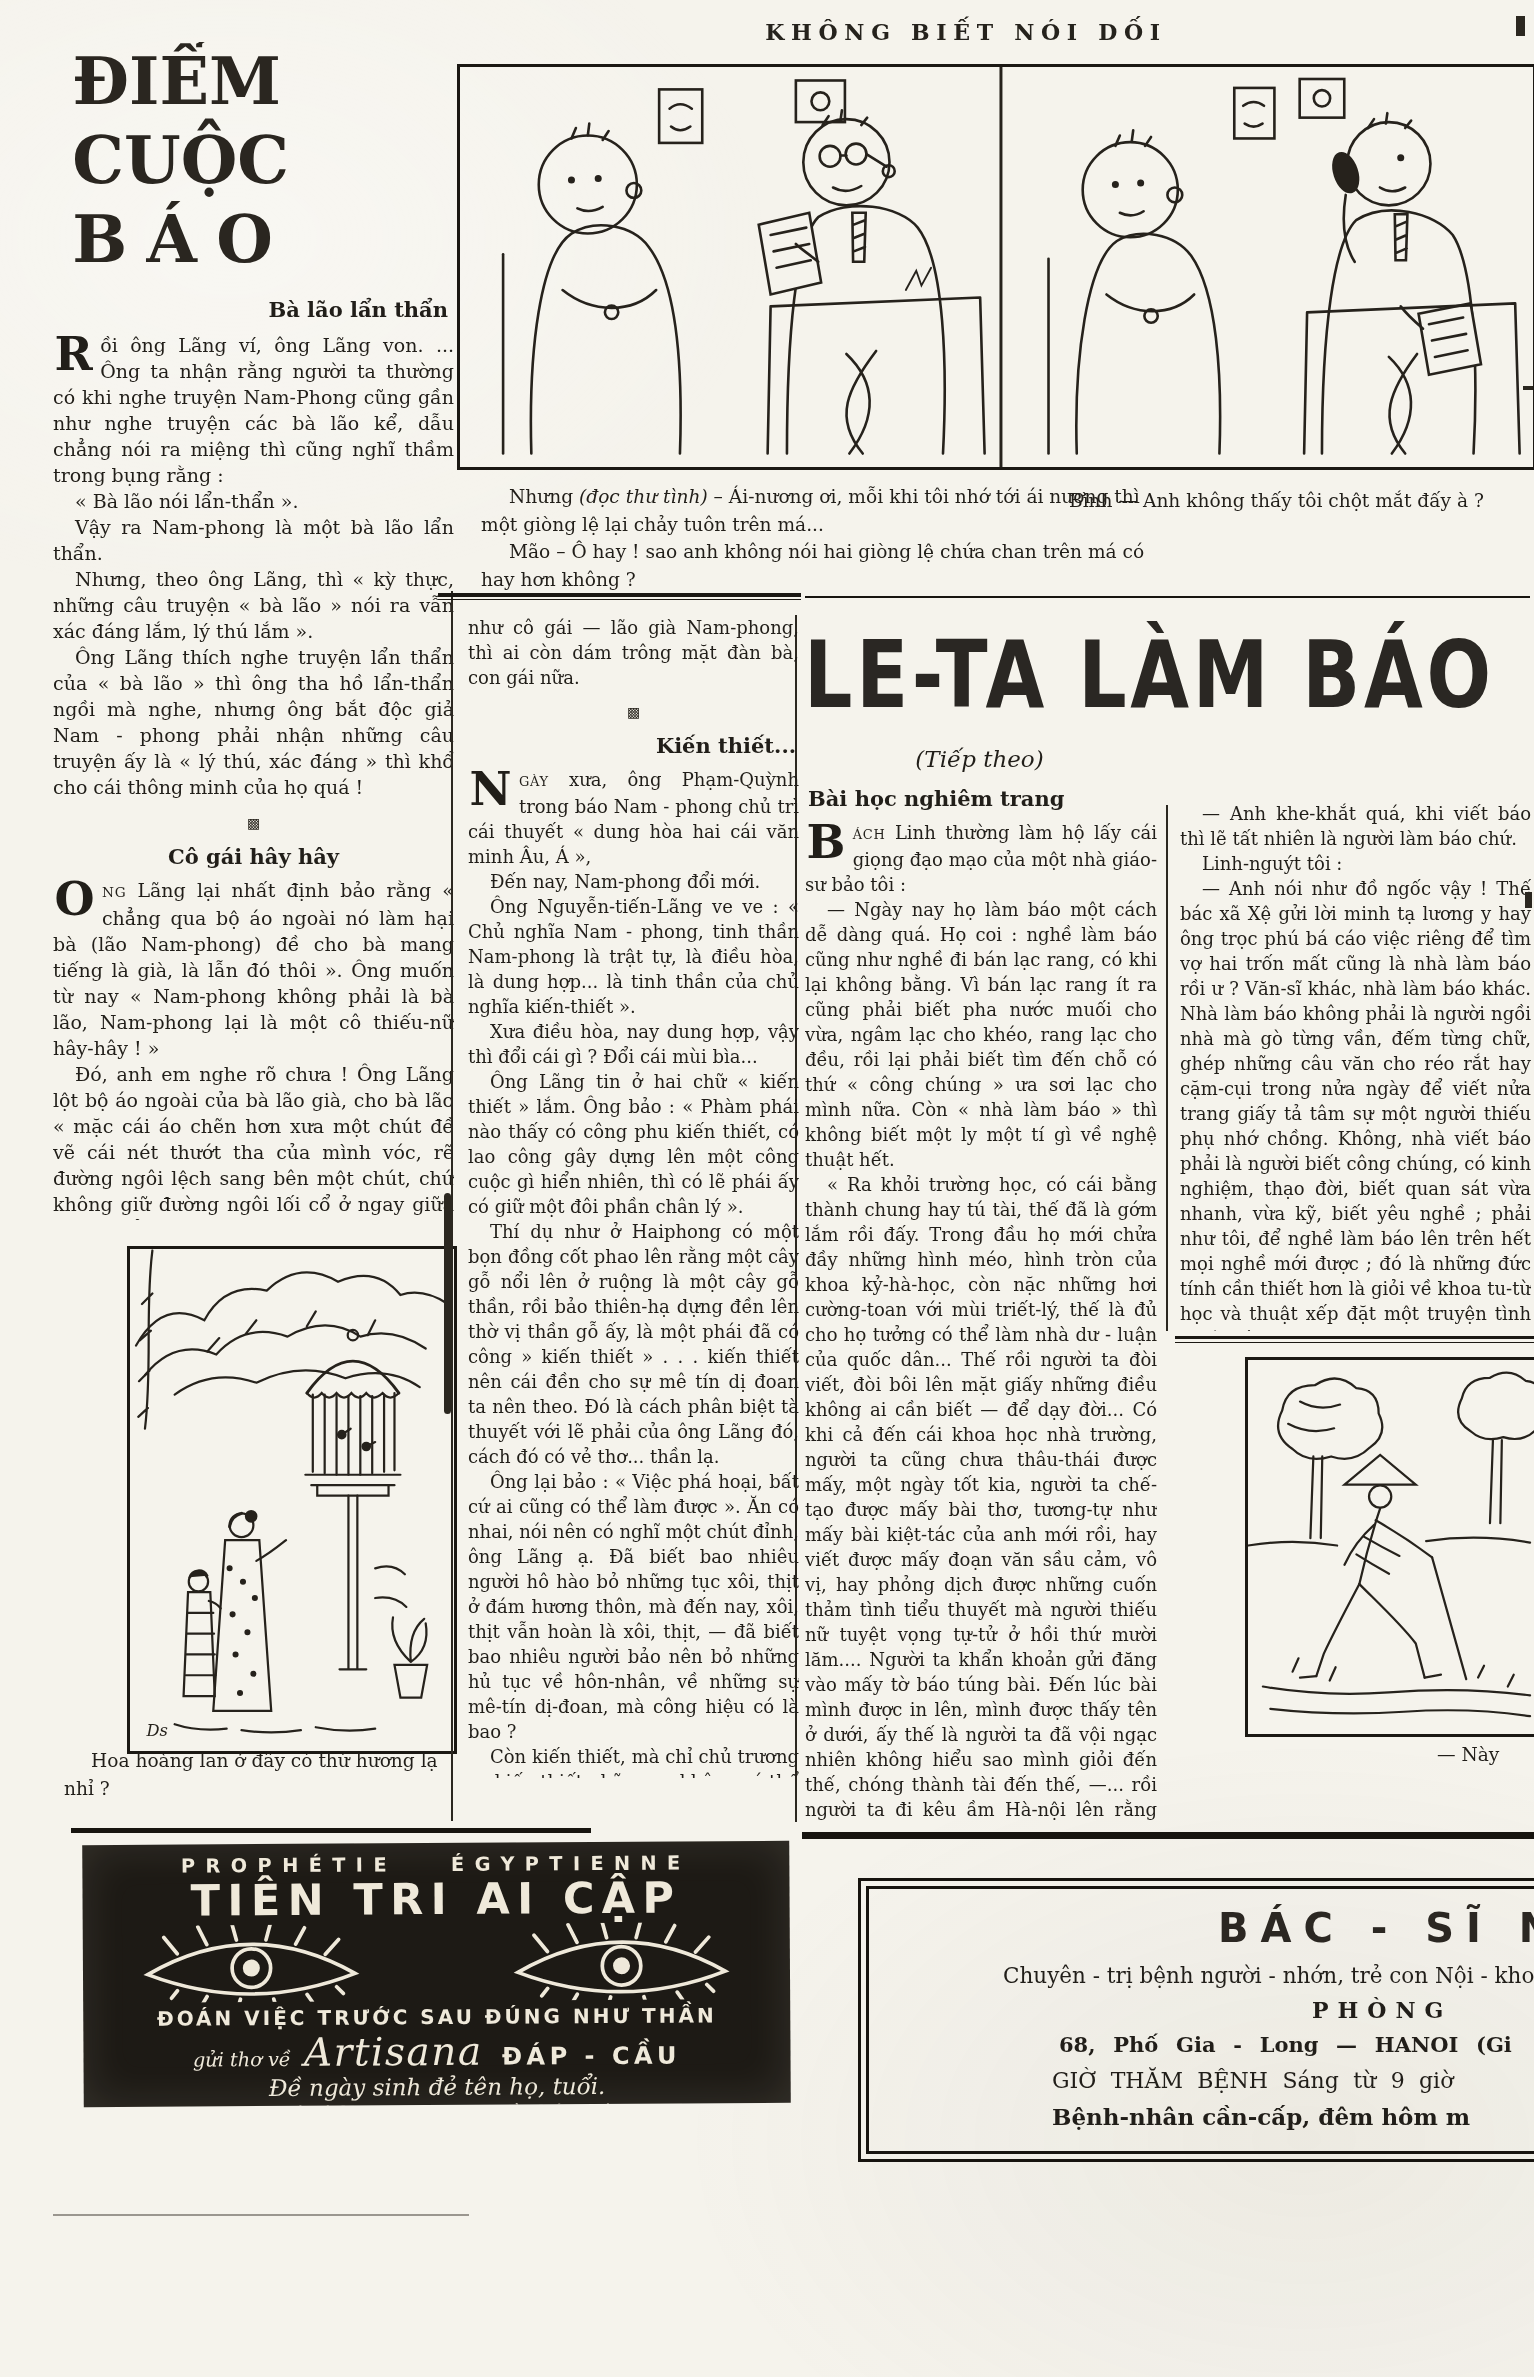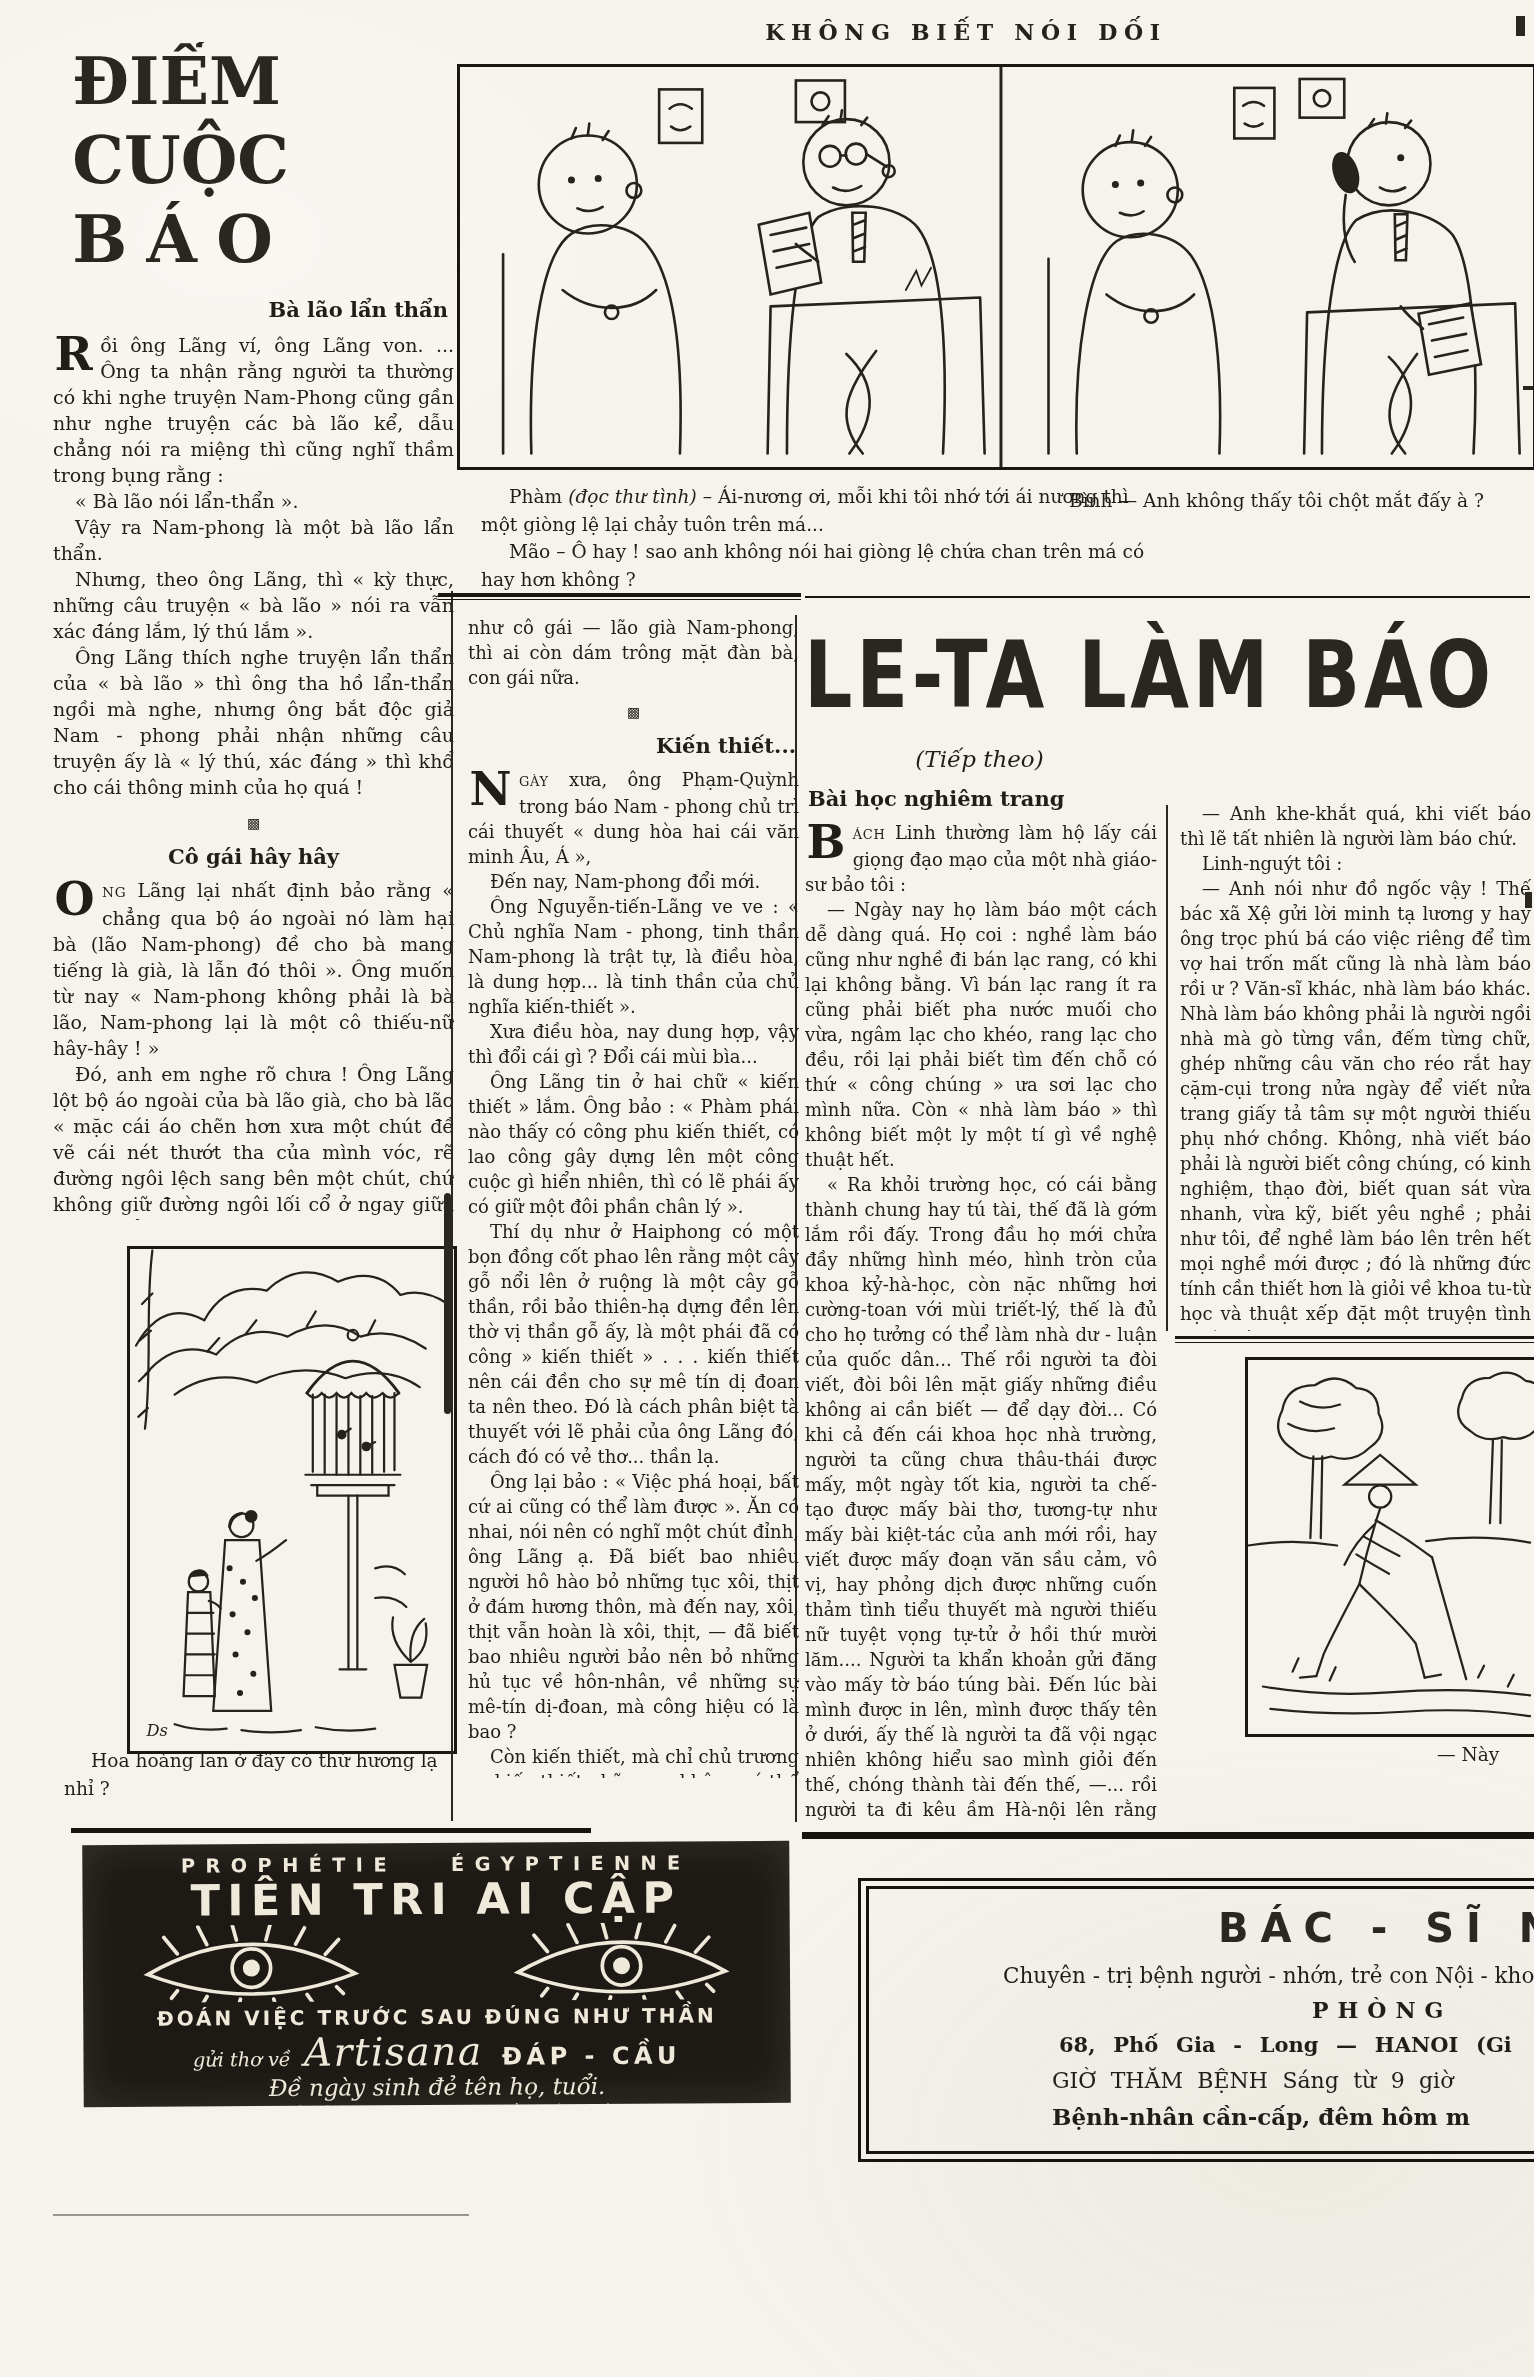--- a/index.html
+++ b/index.html
@@ -155,21 +155,21 @@
       <path d="M1290 332 L 1360 318 L 1374 400 L 1304 414 Z" fill="#f5f3ec"></path>
       <path d="M1304 346 l46 -9 M1308 368 l46 -9 M1312 390 l44 -9"></path>
       <path d="M1296 352 C 1282 340 1272 330 1266 322"></path>
       <path d="M1140 330 L 1420 318 M1140 330 L 1136 520 M1420 318 L 1426 520"></path>
       <path d="M1250 390 C 1288 426 1290 472 1254 520 M1288 386 C 1252 434 1234 474 1272 520"></path>
     </g>
   </svg>
 </figure>
 
 <div class="abs caption-left">
-  <p><span>Phàm </span><span class="stage">(đọc thư tình)</span><span> – Ái-nương ơi, mỗi khi tôi nhớ tới ái nương thì một giòng lệ lại chảy tuôn trên má...</span></p>
+  <p><span>Nhưng </span><span class="stage">(đọc thư tình)</span><span> – Ái-nương ơi, mỗi khi tôi nhớ tới ái nương thì một giòng lệ lại chảy tuôn trên má...</span></p>
   <p>Mão – Ô hay ! sao anh không nói hai giòng lệ chứa chan trên má có hay hơn không ?</p>
 </div>
 <div class="abs caption-right">Bình — Anh không thấy tôi chột mắt đấy à ?</div>
 
 <section class="abs col-left jtxt bodytext">
   <h1 class="paper-title">
     <span style="display:block">ĐIỂM</span>
     <span style="display:block">CUỘC</span>
     <span style="display:block" class="t3">BÁO</span>
   </h1>

